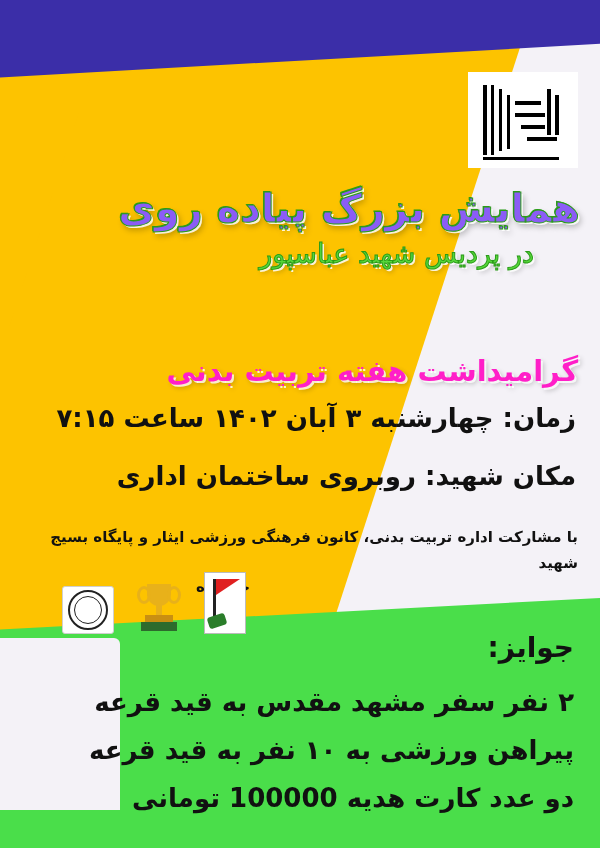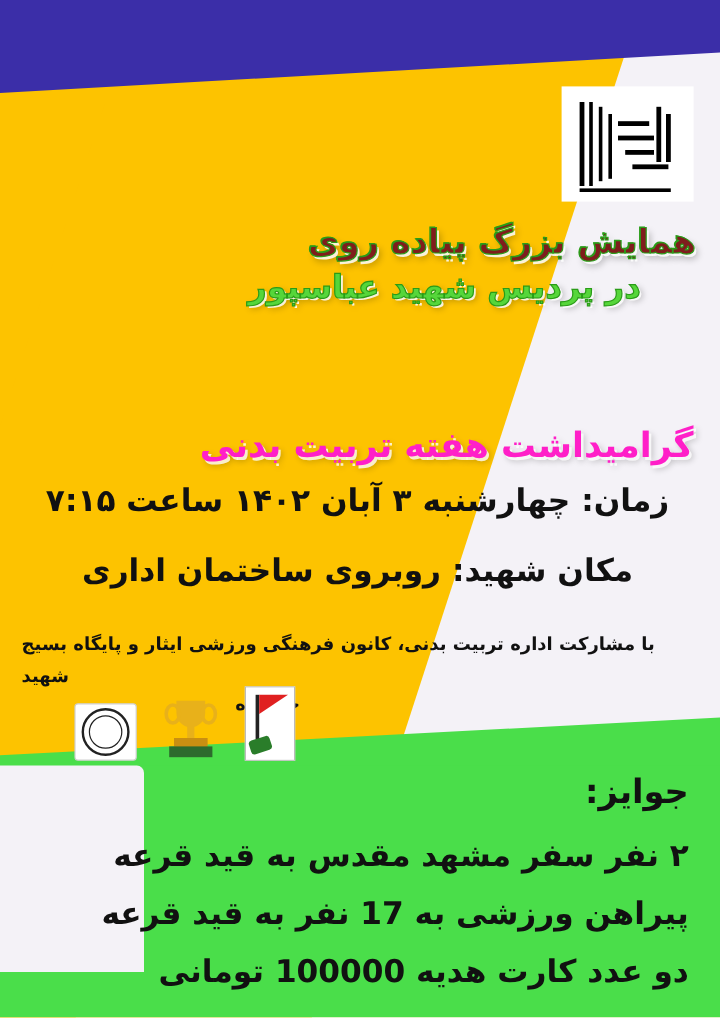--- a/index.html
+++ b/index.html
@@ -104,34 +104,34 @@
   
   .main-title-wrap {
     position: absolute;
     right: 20px; top: 185px;
     width: 560px;
     text-align: right;
     direction: rtl;
     z-index: 7;
   }
   .main-title {
-    font-size: 28px;
-    font-weight: bold;
-    color: #7f1d1d;
+    font-size: 40px;
+    font-weight: bold;
+    color: #8b5cf6;
     -webkit-text-stroke: 1px #2a9c18;
     text-shadow:
       2px 2px 0 rgba(255,255,255,0.85),
       -1px -1px 0 #2a9c18,
       3px 4px 6px rgba(0,0,0,0.28);
     line-height: 1.18;
     white-space: nowrap;
   }
   .sub-title {
     font-size: 27px;
-    font-weight: bold;
+    font-weight: normal;
     color: #56d63a;
     -webkit-text-stroke: 1px #2a9c18;
     text-shadow:
       2px 2px 0 rgba(255,255,255,0.85),
       3px 3px 5px rgba(0,0,0,0.25);
     margin-top: 6px;
     margin-right: 46px;
     white-space: nowrap;
   }
 
@@ -147,38 +147,38 @@
     color: #ff1fc8;
     text-shadow: 2px 2px 0 rgba(255,255,255,0.8), 3px 3px 5px rgba(0,0,0,0.22);
     z-index: 7;
   }
 
   
   .info-block {
     position: absolute;
     right: 24px; top: 398px;
     width: 556px;
-    text-align: center;
+    text-align: right;
     direction: rtl;
     z-index: 7;
   }
   .info-line {
     font-size: 26px;
     font-weight: bold;
     color: #111;
     line-height: 1.55;
     white-space: nowrap;
   }
   .info-line.second { margin-top: 18px; }
 
   .partners-line {
     position: absolute;
     right: 22px; top: 525px;
     width: 560px;
-    text-align: left;
+    text-align: right;
     direction: rtl;
     font-size: 15px;
     font-weight: bold;
     color: #111;
     line-height: 1.7;
     z-index: 7;
   }
   .partners-line2 {
     position: absolute;
     right: 350px; top: 578px;
@@ -255,21 +255,21 @@
     border-bottom: 16px solid transparent;
   }
   .flag-logo .hand {
     position: absolute; left: 3px; bottom: 6px; width: 18px; height: 12px;
     background: #2a7d2a; border-radius: 3px; transform: rotate(-18deg);
   }
 
   
   .prizes {
     position: absolute;
-    right: 26px; bottom: 14px;
+    right: 26px; bottom: 26px;
     width: 548px;
     text-align: right;
     direction: rtl;
     z-index: 8;
   }
   .prizes-title {
     font-size: 28px; font-weight: bold; color: #111;
     margin-bottom: 14px;
   }
   .prize-item {
@@ -341,17 +341,17 @@
         <div class="pole"></div>
           <div class="cloth"></div>
           <div class="hand"></div>
       </div>
     </div>
   </div>
 
   <div class="prizes">
     <div class="prizes-title">جوایز:</div>
     <div class="prize-item">۲ نفر سفر مشهد مقدس به قید قرعه</div>
-    <div class="prize-item">پیراهن ورزشی به 17 نفر به قید قرعه</div>
+    <div class="prize-item">پیراهن ورزشی به ۱۰ نفر به قید قرعه</div>
     <div class="prize-item">دو عدد کارت هدیه 100000 تومانی</div>
   </div>
 
 </div>
 
 </body></html>

